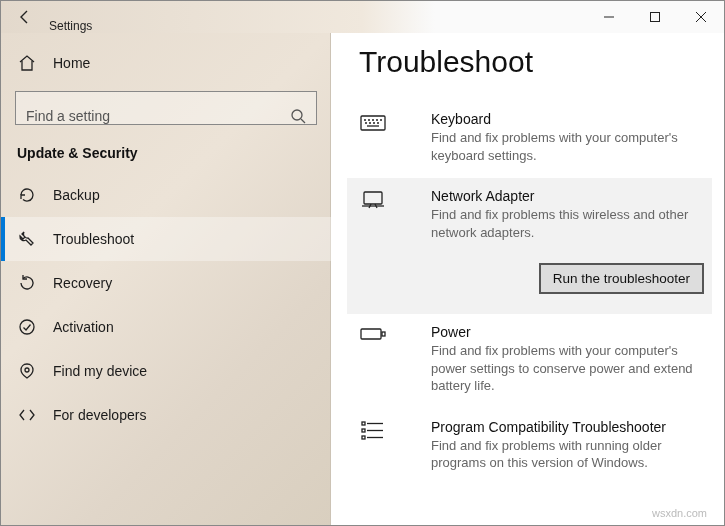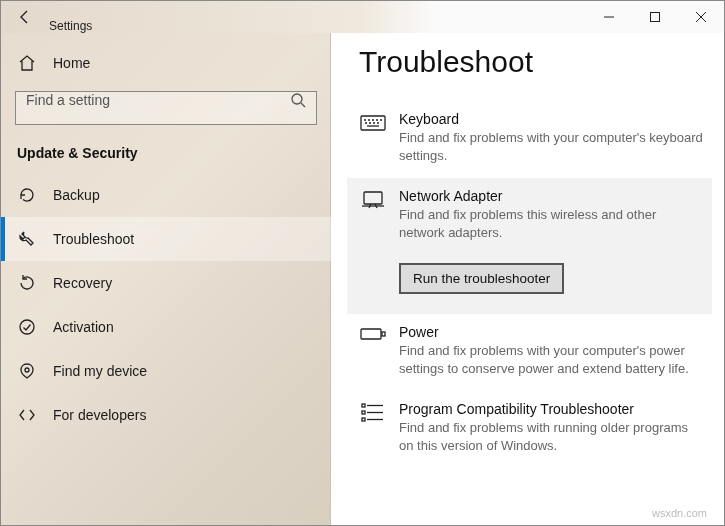--- a/index.html
+++ b/index.html
@@ -7,33 +7,33 @@
   .titlebar { height: 32px; display: flex; align-items: flex-end; background: linear-gradient(90deg, #e3d9cc 0%, #f0e8dd 50%, #fafafa 60%); }
   .titlebar .back { width: 48px; height: 100%; display:flex; align-items:center; justify-content:center; font-size:16px; }
   .titlebar .title { font-size: 12px; color:#222; }
   .titlebar .spacer { flex:1; }
   .winbtn { width: 46px; height: 100%; display:flex; align-items:center; justify-content:center; font-size:12px; color:#222; }
   .body { flex:1; display:flex; overflow:hidden; }
   .sidebar { width: 330px; background: linear-gradient(135deg, #e6dccf 0%, #ece3d7 40%, #e0d6c9 70%, #d9cfbf 100%); display:flex; flex-direction:column; padding-top:8px; position:relative; }
   .sidebar::before { content:""; position:absolute; right:0; top:0; bottom:0; width:1px; background:#ccc3b5; }
   .home-row, .nav-item { display:flex; align-items:center; height:44px; padding:0 16px; font-size:14px; color:#1a1a1a; cursor:default; }
   .nav-item .ic, .home-row .ic { width:20px; height:20px; margin-right:16px; display:flex; align-items:center; justify-content:center; }
-  .searchbox { margin: 6px 14px 14px 14px; height:34px; border:1px solid #888; background:rgba(255,255,255,0.35); display:flex; align-items:flex-start; padding:0 10px; font-size:14px; color:#555; justify-content:space-between; }
+  .searchbox { margin: 6px 14px 14px 14px; height:34px; border:1px solid #888; background:rgba(255,255,255,0.35); display:flex; align-items:flex-end; padding:0 10px; font-size:14px; color:#555; justify-content:space-between; }
   .section-header { font-size:14px; font-weight:600; padding: 6px 10px 12px 16px; color:#111; }
   .nav-item.selected { background: rgba(255,255,255,0.35); position:relative; }
   .nav-item.selected::before { content:""; position:absolute; left:0; top:0; bottom:0; width:4px; background:#0078d7; }
   .main { flex:1; padding: 12px 20px 0 28px; overflow:auto; background:#fff; position:relative; }
   .main h1 { font-size:30px; font-weight:400; margin: 0 0 22px 0; color:#111; }
-  .ts-item { display:flex; padding: 10px 0 14px 0; }
+  .ts-item { display:flex; padding: 10px 0 14px 0; gap: 32px; }
   .ts-item.selected { background:#f2f2f2; margin-left:-12px; padding-left:12px; margin-right:-8px; padding-right:8px; }
   .ts-icon { width:28px; height:28px; margin-right:12px; flex-shrink:0; display:flex; align-items:flex-start; justify-content:center; padding-top:2px; }
   .ts-text { flex:1; }
   .ts-title { font-size:14px; color:#111; margin-bottom:2px; }
   .ts-desc { font-size:13px; color:#666; line-height:1.35; }
-  .ts-btn-row { display:flex; margin-top:22px; margin-bottom:6px; }
+  .ts-btn-row { display:flex; justify-content:flex-end; margin-top:22px; margin-bottom:6px; }
   .ts-btn { border:2px solid #555; background:#ddd; font-size:13.5px; padding:6px 12px; color:#111; }
   .watermark { position:absolute; right:17px; bottom:6px; font-size:11px; color:#bbb; }
   svg { display:block; }
 </style>
 </head>
 <body>
 
 <div class="titlebar">
   <div class="back">
     <svg width="16" height="16" viewBox="0 0 16 16" fill="none" stroke="#222" stroke-width="1.4">

